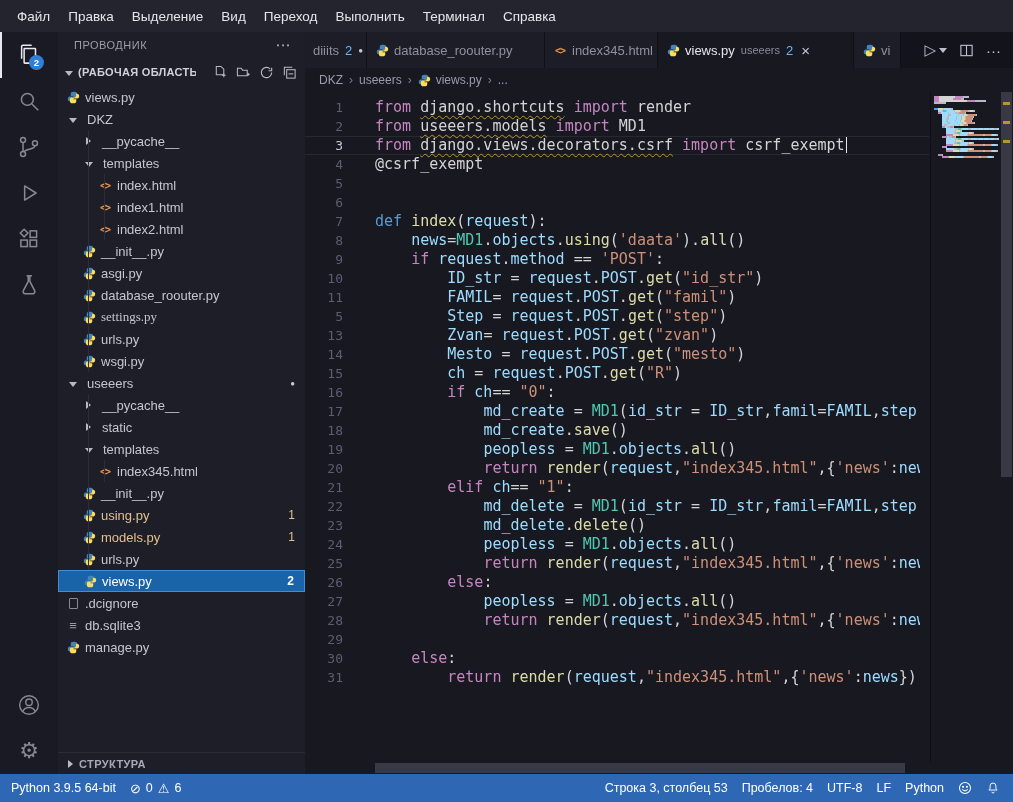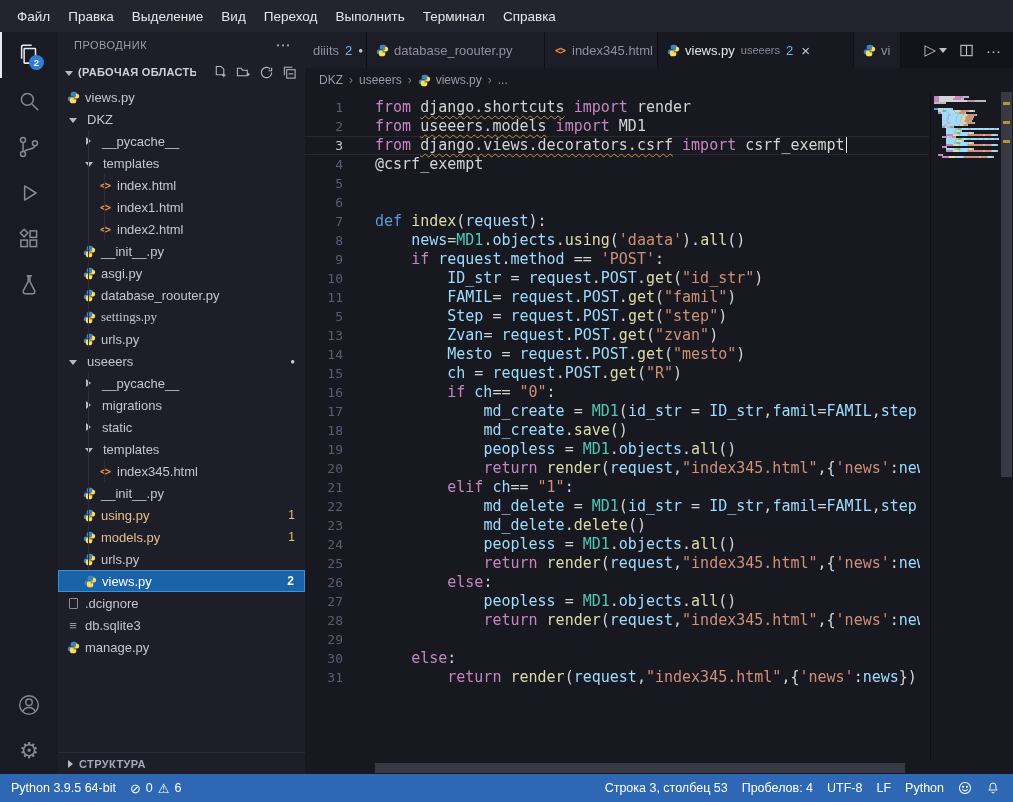--- a/index.html
+++ b/index.html
@@ -274,34 +274,39 @@
       <div class="tree-row" style="padding-left: 24px;">
         <span class="guide" style="left: 30px;"></span>
         <span class="file-icon">
           <svg width="13" height="13" viewBox="0 0 16 16">
             <path fill="#4584b6" d="M7.9 1C5.6 1 4.6 2 4.6 3.5V6h3.3v.7H3.4C2 6.7 1 7.8 1 9.7c0 1.9 1 3 2.4 3h1.4v-2.1c0-1.5 1.1-2.5 2.6-2.5h3c1.2 0 2-.9 2-2.1V3.5C12.4 2 11.3 1 9.6 1z"></path>
             <path fill="#ffde57" d="M8.1 15c2.3 0 3.3-1 3.3-2.5V10H8.1v-.7h4.5c1.4 0 2.4-1.1 2.4-3 0-1.9-1-3-2.4-3h-1.4v2.1c0 1.5-1.1 2.5-2.6 2.5h-3c-1.2 0-2 .9-2 2.1v2.5C3.6 14 4.7 15 6.4 15z"></path>
           </svg>
         </span>
         <span class="tree-label">urls.py</span>
       </div>
+      <div class="tree-row" style="padding-left: 24px;">
+        <span class="guide" style="left: 30px;"></span>
+        <span class="file-icon">
+          <svg width="13" height="13" viewBox="0 0 16 16">
+            <path fill="#4584b6" d="M7.9 1C5.6 1 4.6 2 4.6 3.5V6h3.3v.7H3.4C2 6.7 1 7.8 1 9.7c0 1.9 1 3 2.4 3h1.4v-2.1c0-1.5 1.1-2.5 2.6-2.5h3c1.2 0 2-.9 2-2.1V3.5C12.4 2 11.3 1 9.6 1z"></path>
+            <path fill="#ffde57" d="M8.1 15c2.3 0 3.3-1 3.3-2.5V10H8.1v-.7h4.5c1.4 0 2.4-1.1 2.4-3 0-1.9-1-3-2.4-3h-1.4v2.1c0 1.5-1.1 2.5-2.6 2.5h-3c-1.2 0-2 .9-2 2.1v2.5C3.6 14 4.7 15 6.4 15z"></path>
+          </svg>
+        </span>
+        <span class="tree-label">wsgi.py</span>
+      </div>
       <div class="tree-row" style="padding-left: 8px;">
         <span class="chev open"></span>
         <span class="tree-label">useeers</span>
         <span class="dot-right">●</span>
       </div>
       <div class="tree-row" style="padding-left: 24px;">
         <span class="guide" style="left: 30px;"></span>
         <span class="chev"></span>
         <span class="tree-label">__pycache__</span>
-      </div>
-      <div class="tree-row" style="padding-left: 24px;">
-        <span class="guide" style="left: 30px;"></span>
-        <span class="chev"></span>
-        <span class="tree-label">migrations</span>
       </div>
       <div class="tree-row" style="padding-left: 24px;">
         <span class="guide" style="left: 30px;"></span>
         <span class="chev"></span>
         <span class="tree-label">static</span>
       </div>
       <div class="tree-row" style="padding-left: 24px;">
         <span class="guide" style="left: 30px;"></span>
         <span class="chev open"></span>
         <span class="tree-label">templates</span>

